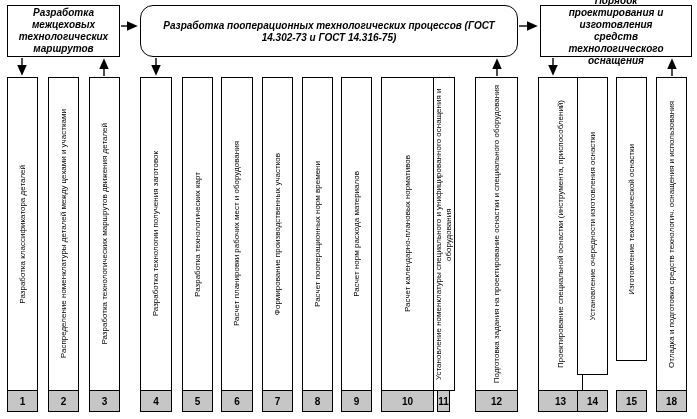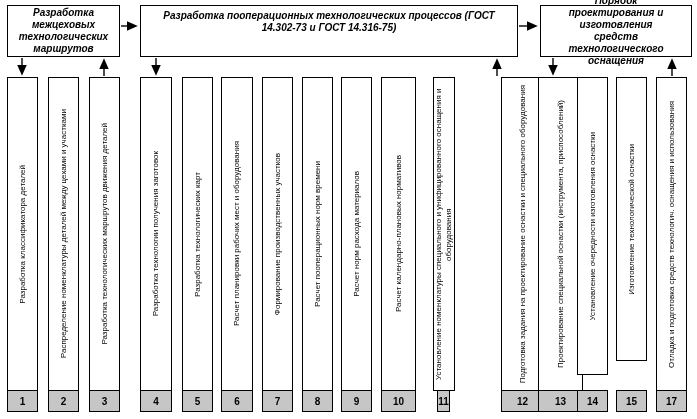--- a/index.html
+++ b/index.html
@@ -16,21 +16,21 @@
     position:absolute;
     top:5px;height:52px;
     border:1.5px solid #000;
     background:#fff;
     display:flex;align-items:center;justify-content:center;
     text-align:center;
     font-size:10px;font-weight:bold;font-style:italic;
     line-height:1.2;
     padding:2px 16px;
   }
-  .top-box.align-top{align-items:flex-start;padding-top:4px;}
+  .top-box.align-top{align-items:center;padding-top:4px;border-radius:13px;}
   .col{
     position:absolute;
     top:77px;height:335px;
     display:flex;flex-direction:column;
   }
   .col-body{
     flex:1;
     border:1px solid #000;
     background:#fff;
     display:flex;align-items:center;justify-content:center;
@@ -134,33 +134,33 @@
         <span class="vlabel">Расчет пооперационных норм времени</span>
       </div>
     <div class="col-num">8</div>
   </div>
   <div class="col" style="left:341px;width:31px;">
     <div class="col-body">
         <span class="vlabel">Расчет норм расхода материалов</span>
       </div>
     <div class="col-num">9</div>
   </div>
-  <div class="col" style="left:381px;width:35px;">
+  <div class="col" style="left:381px;width:53px;">
     <div class="col-body">
         <span class="vlabel">Расчет календарно-плановых нормативов</span>
       </div>
     <div class="col-num">10</div>
   </div>
   <div class="col" style="left:423px;width:41px;align-items:center;">
     <div class="col-body">
         <span class="vlabel">Установление номенклатуры специального и унифицированного оснащения и оборудования</span>
       </div>
     <div class="col-num">11</div>
   </div>
-  <div class="col" style="left:501px;width:43px;">
+  <div class="col" style="left:475px;width:43px;">
     <div class="col-body">
         <span class="vlabel">Подготовка задания на проектирование оснастки и специального оборудования</span>
       </div>
     <div class="col-num">12</div>
   </div>
   <div class="col" style="left:538px;width:45px;justify-content:space-between;">
     <div class="col-body">
         <span class="vlabel">Проектирование специальной оснастки (инструмента, приспособлений)</span>
       </div>
     <div class="col-num">13</div>
@@ -174,16 +174,16 @@
   <div class="col" style="left:616px;width:31px;gap:30px;">
     <div class="col-body">
         <span class="vlabel">Изготовление технологической оснастки</span>
       </div>
     <div class="col-num">15</div>
   </div>
   <div class="col" style="left:656px;width:31px;">
     <div class="col-body">
         <span class="vlabel">Отладка и подготовка средств технологич. оснащения и использования</span>
       </div>
-    <div class="col-num">17</div>
+    <div class="col-num">18</div>
   </div>
 
 </div>
 
 </body></html>

